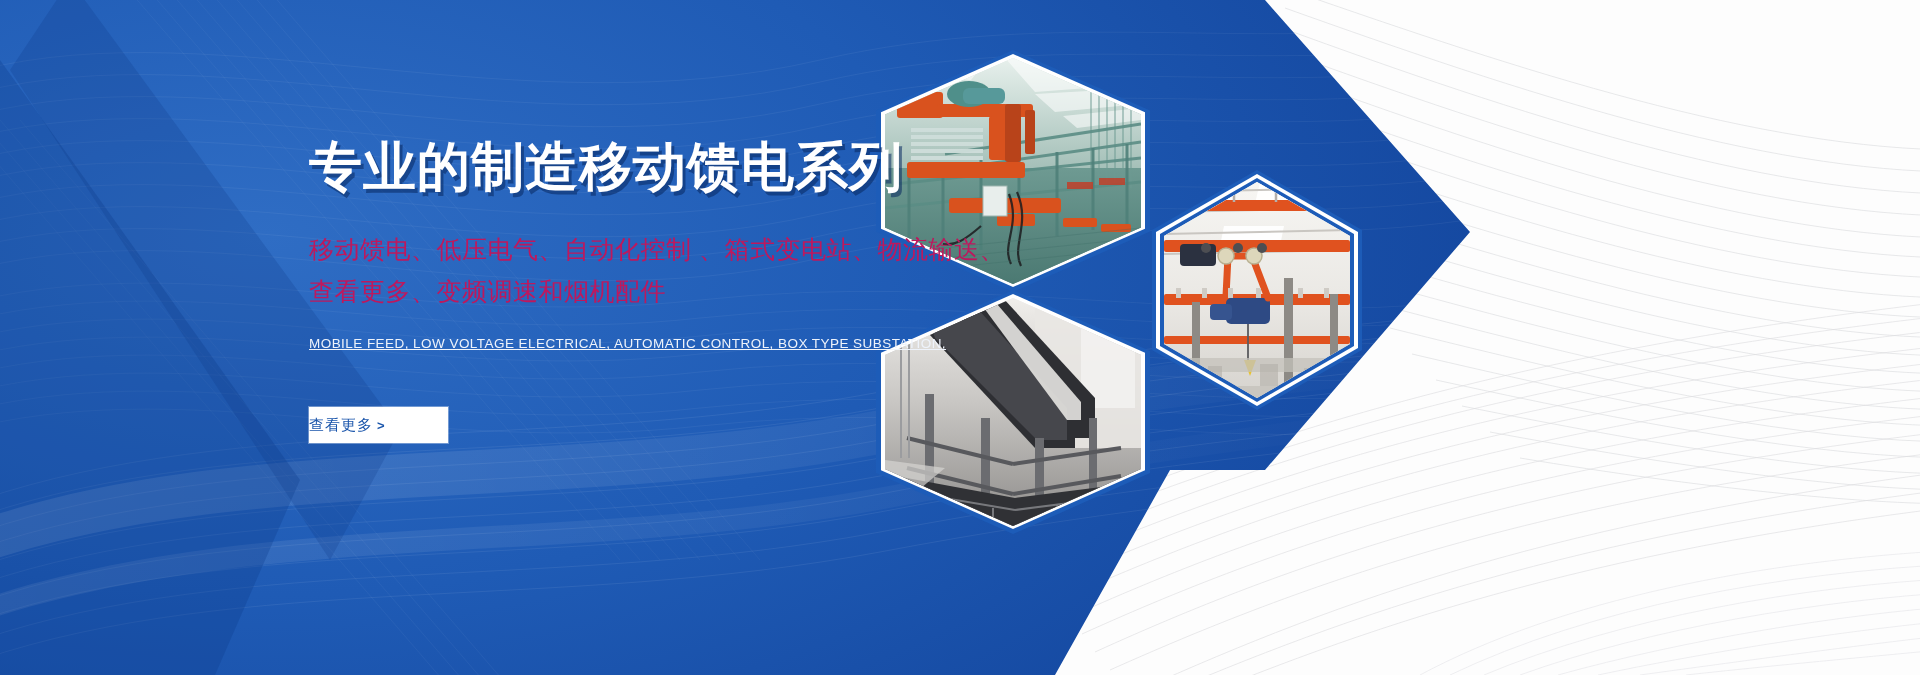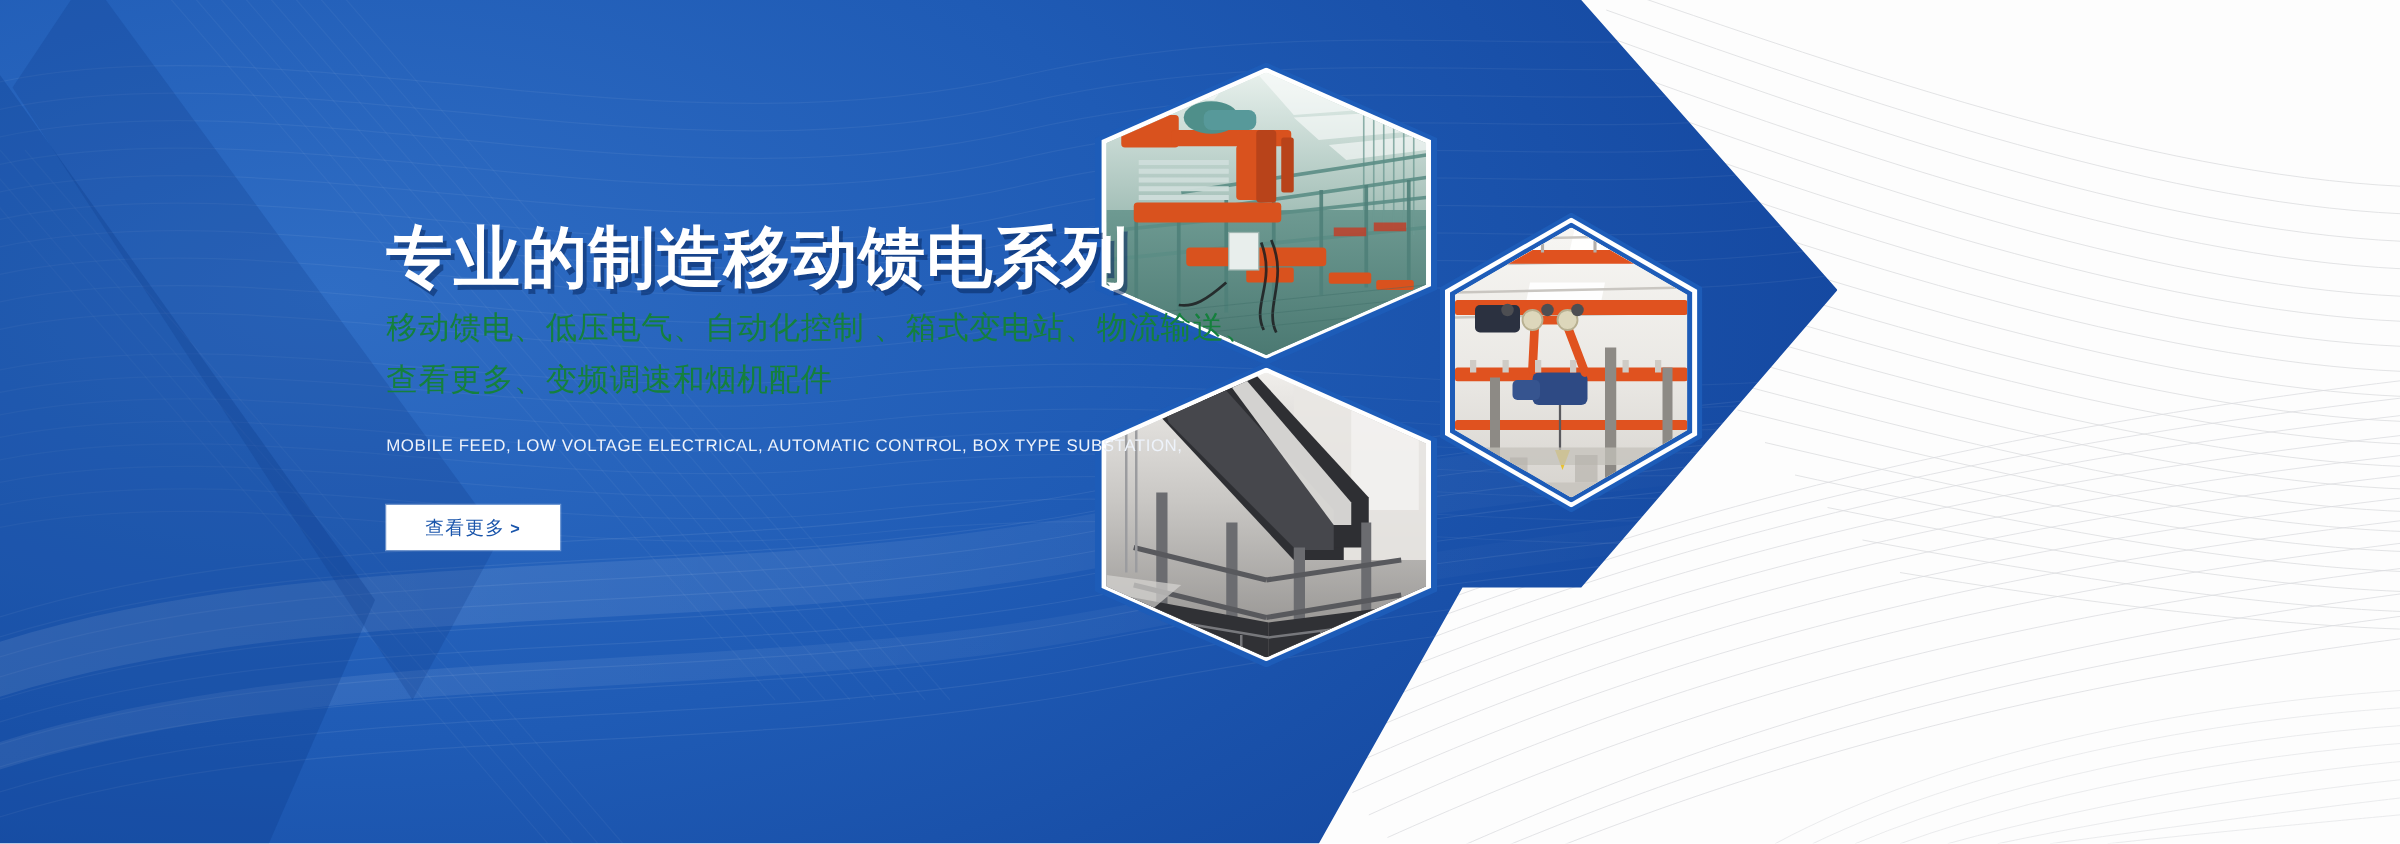--- a/index.html
+++ b/index.html
@@ -33,38 +33,37 @@
   
   .content{
     position:absolute; left:309px; top:138px; width:580px;
     z-index:30;
   }
   .headline{
     font-size:53px; line-height:1.08; font-weight:bold; color:#ffffff;
     letter-spacing:1px;
     text-shadow:3px 4px 0 rgba(8,40,96,.55);
     white-space:nowrap;
-    margin-top:40px;
   }
   .sub-cn{
-    margin-top:6px;
-    font-size:25px; line-height:42px; color:#15803d; font-weight:normal;
+    margin-top:33px;
+    font-size:25px; line-height:42px; color:#be185d; font-weight:normal;
     letter-spacing:.5px;
   }
   .sub-cn div{ white-space:nowrap; }
   .sub-en{
     margin-top:18px;
     font-size:13.5px; line-height:27px; color:#eef3fb;
-    letter-spacing:.45px; font-weight:normal;
+    letter-spacing:.45px; font-weight:normal;text-decoration:underline;
   }
   .sub-en div{ white-space:nowrap; }
 
   .more-btn{
-    margin-top:34px;
-    display:inline-flex; align-items:center; justify-content:center;
+    margin-top:50px;
+    display:inline-flex; align-items:center; justify-content:flex-start;
     gap:4px;
     width:139px; height:36px;
     background:#ffffff; color:#1a55ab;
     font-size:15px; letter-spacing:1px;
     cursor:pointer;
     user-select:none;
     box-shadow:0 0 0 1px rgba(255,255,255,.35);
   }
   .more-btn .chev{ font-size:13px; font-weight:bold; }
 

